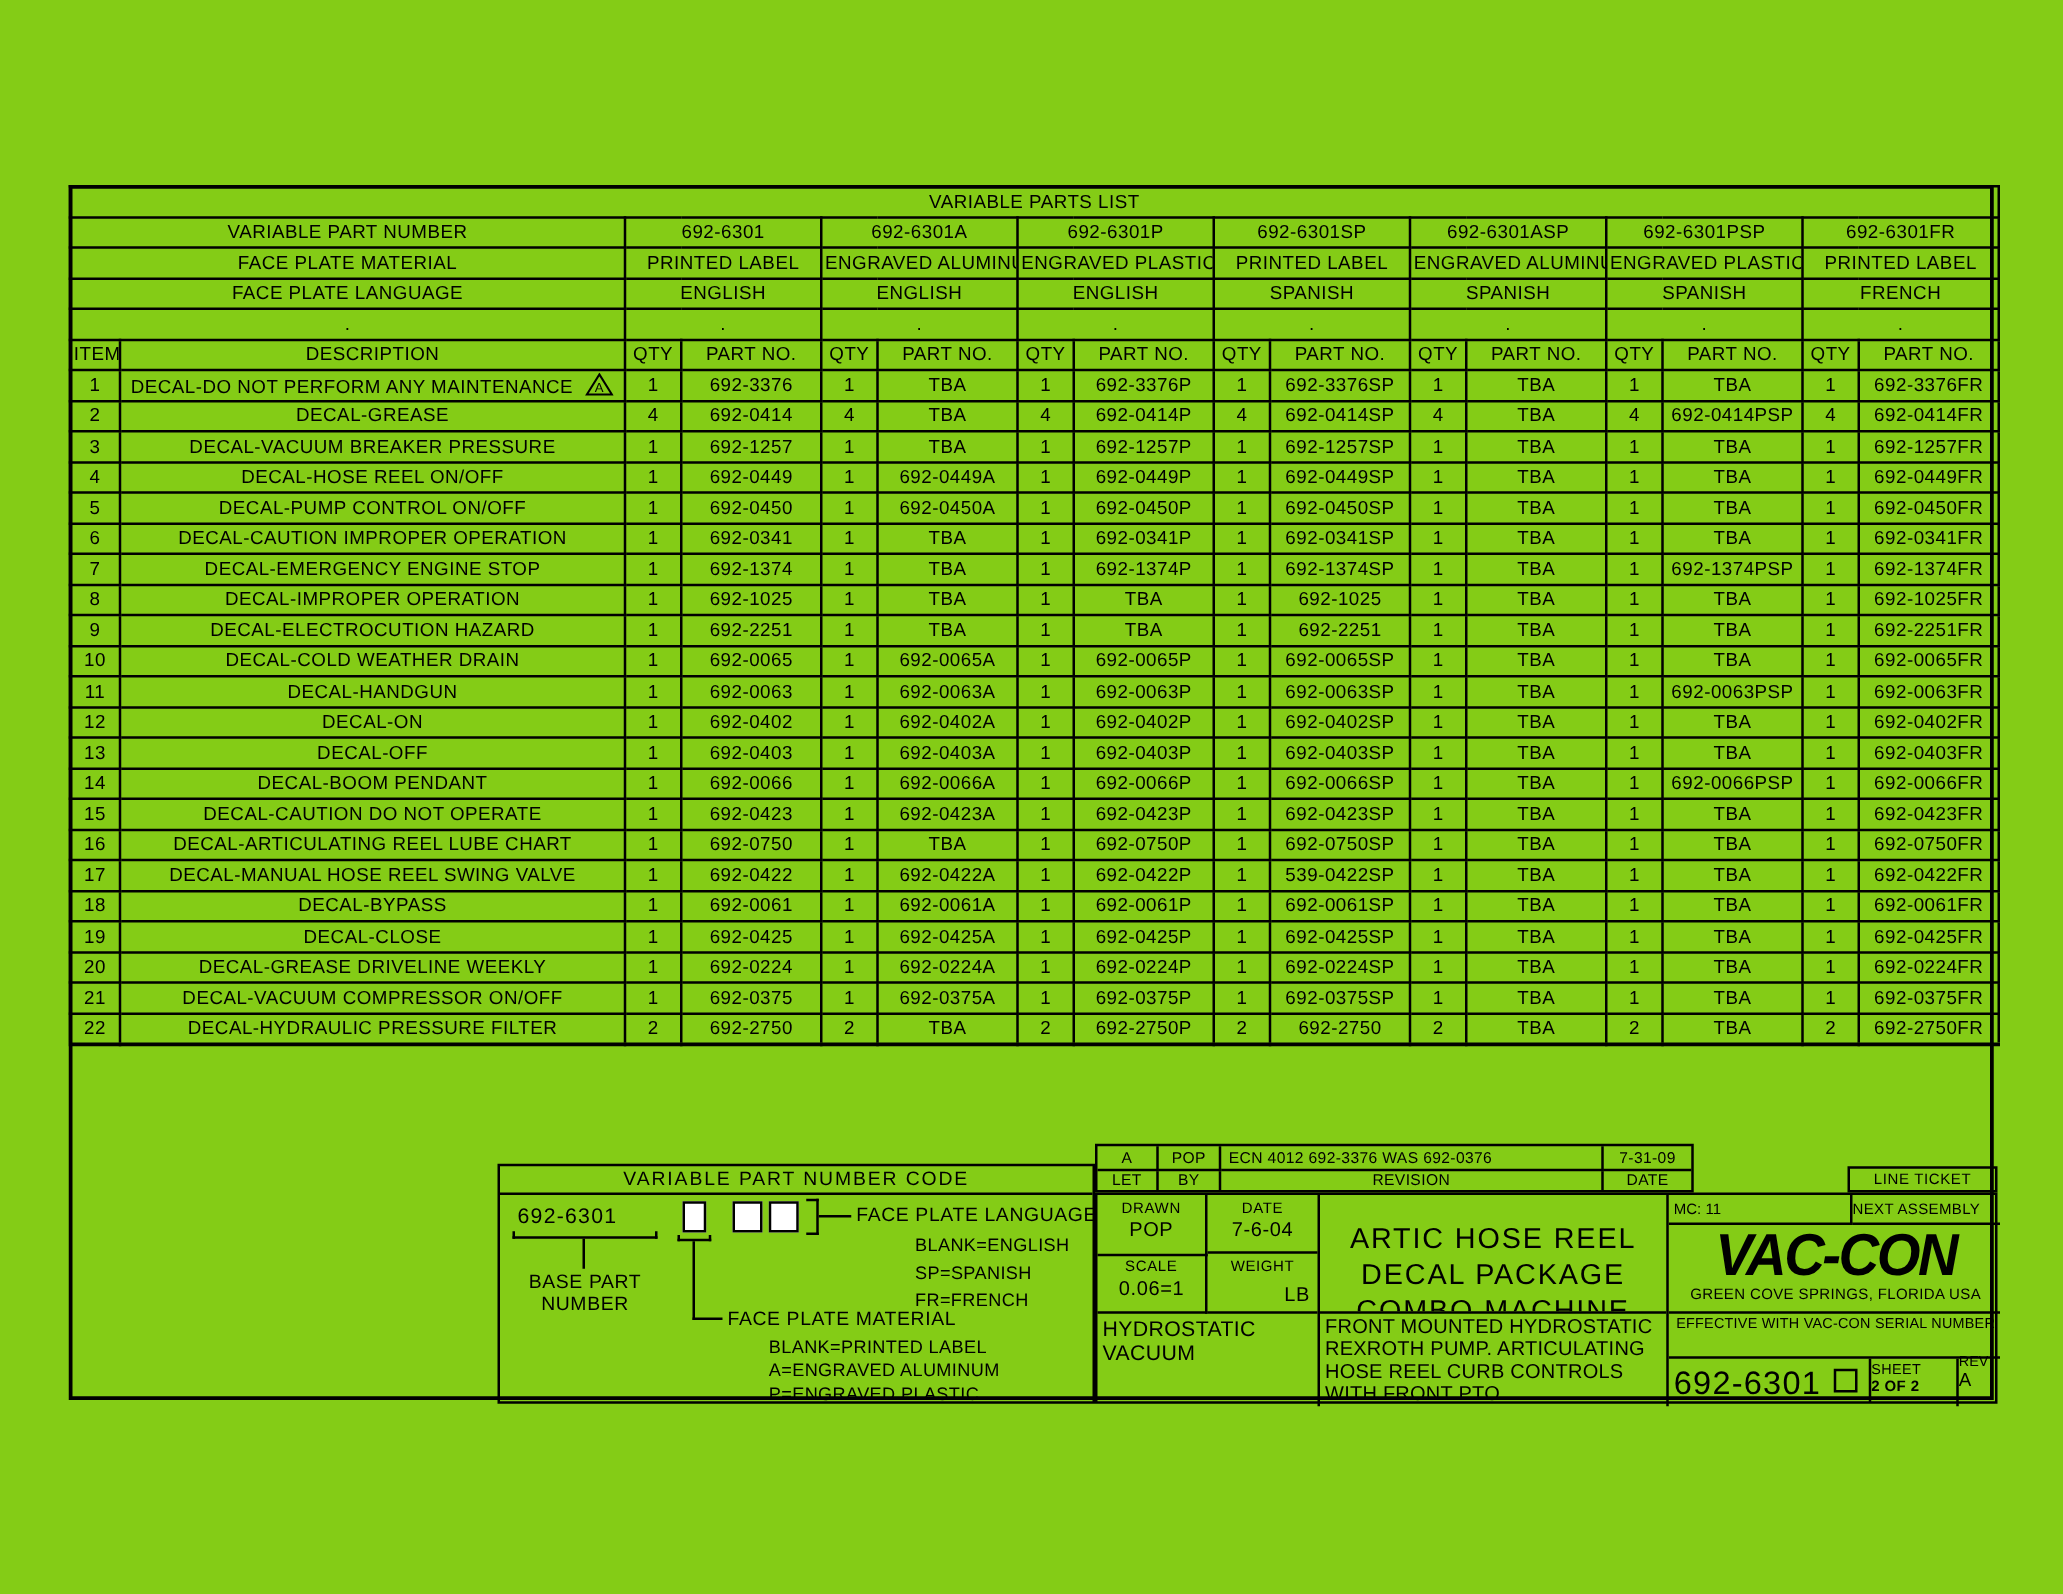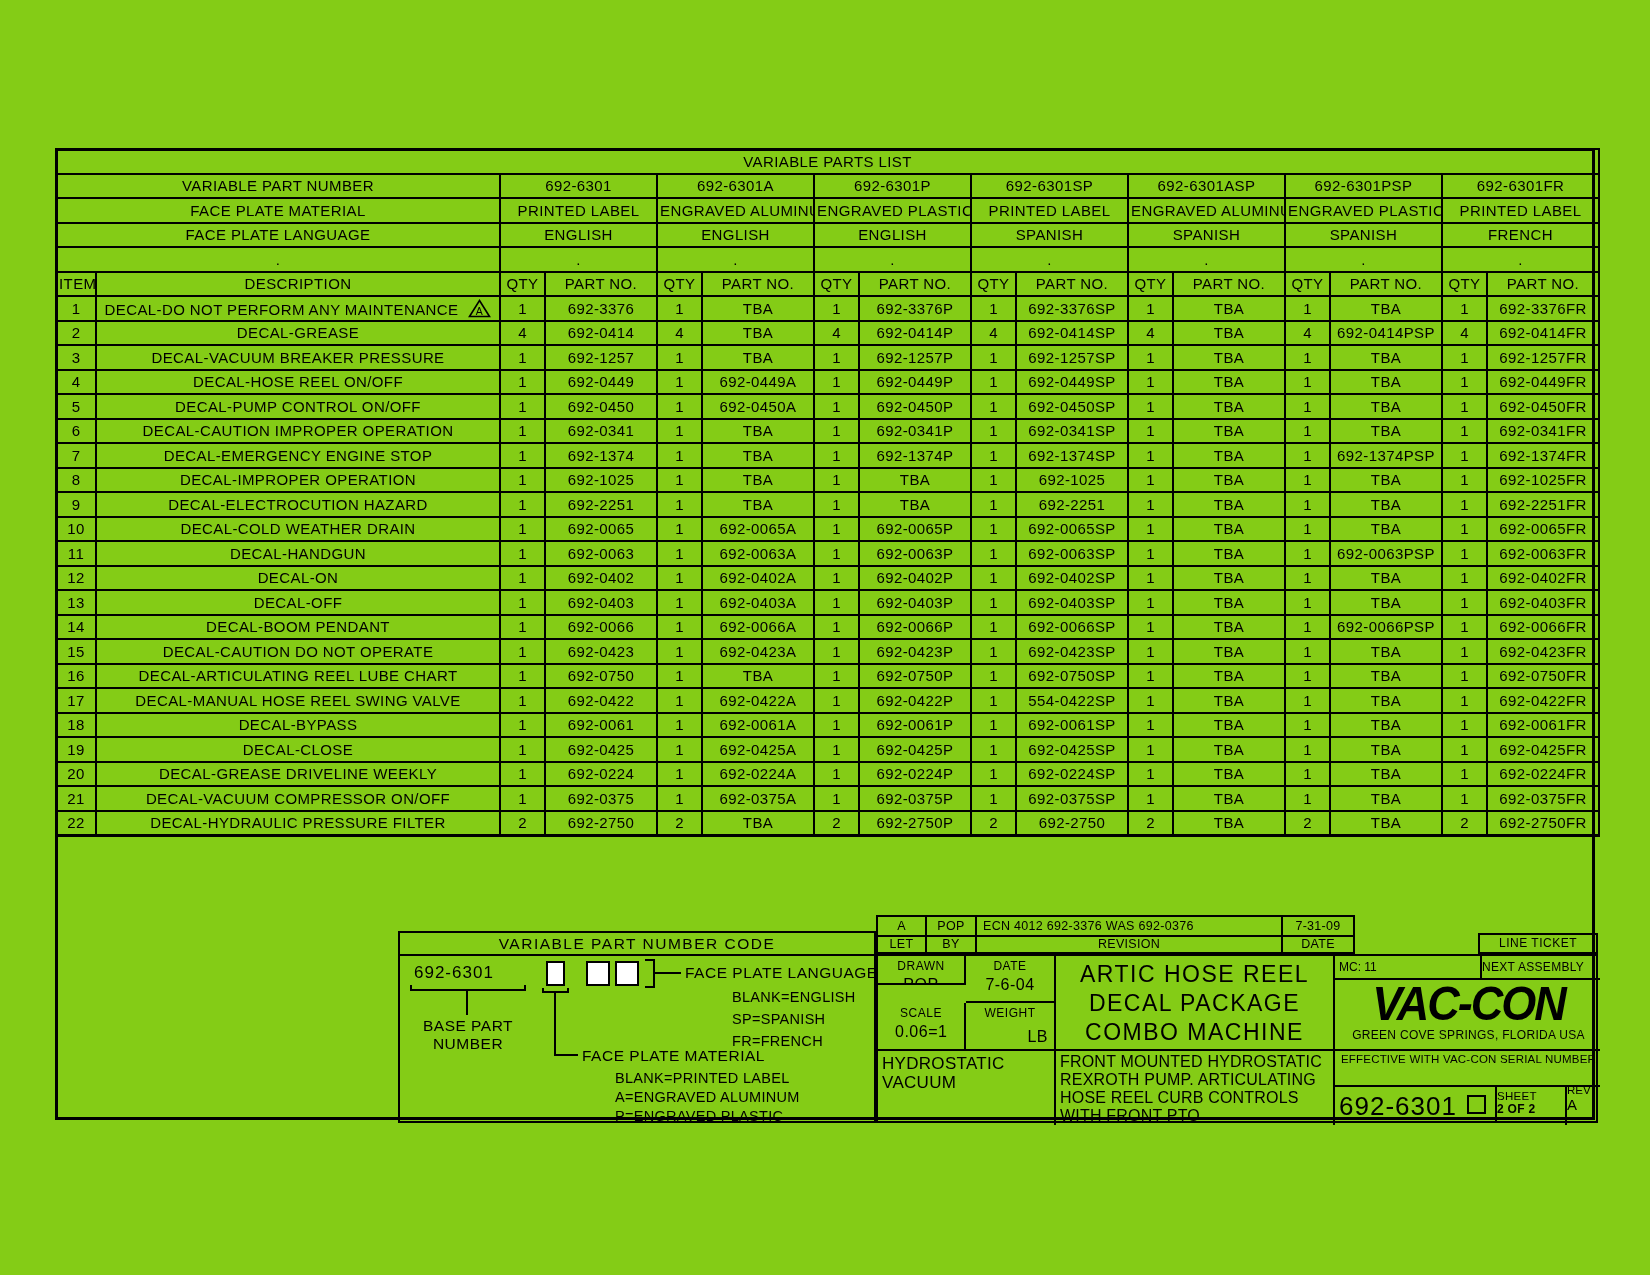--- a/index.html
+++ b/index.html
@@ -49,31 +49,31 @@
   .rs-c3.rs-r1 { text-align:left; padding-left:6px; }
   .rs-c4 { left:405px; width:70px; }
 
   
   .line-ticket { position:absolute; left:1420px; top:782px; width:120px; height:21px; border:2px solid #000;
                  text-align:center; font-size:12px; letter-spacing:.5px; line-height:17px; }
 
   
   .title-block { position:absolute; left:818px; top:803px; width:722px; height:169px; border:2.5px solid #000; }
   .tb { position:absolute; overflow:hidden; }
-  .drawn-cell  { left:0; top:0; width:88px; height:29px; border-right:2px solid #000; border-bottom:2px solid #000; }
+  .drawn-cell  { left:0; top:0; width:88px; height:49px; border-right:2px solid #000; border-bottom:2px solid #000; }
   .date-cell   { left:88px; top:0; width:88px; height:47px; border-bottom:2px solid #000; }
   .scale-cell  { left:0; top:47px; width:88px; height:48px; border-right:2px solid #000; border-bottom:2px solid #000; }
   .weight-cell { left:88px; top:47px; width:88px; height:48px; border-bottom:2px solid #000; }
   .hydro-cell  { left:0; top:95px; width:176px; height:74px; padding:3px 4px; font-size:17px; line-height:19px; letter-spacing:.3px; }
   .small-lbl { display:block; text-align:center; font-size:12px; letter-spacing:.5px; padding-top:3px; }
   .cell-val  { display:block; text-align:center; font-size:16px; letter-spacing:.5px; padding-top:3px; }
   .scale-val { text-align:left; padding-left:5px;margin-left:12px; }
   .lb-val    { text-align:right; padding-right:6px; padding-top:8px; }
   .mid-col   { left:176px; top:0; width:279px; height:169px; border-left:2px solid #000; }
-  .title-cell{ left:0; top:0; width:100%; height:95px; border-bottom:2px solid #000; text-align:center; padding-top:4px; }
+  .title-cell{ left:0; top:0; width:100%; height:95px; border-bottom:2px solid #000; text-align:center; padding-top:20px; }
   .title-cell div { font-size:23px; letter-spacing:1.5px; line-height:29px; }
   .desc-cell { left:0; top:95px; width:100%; height:74px; padding:2px 0 0 4px; }
   .desc-cell div { font-size:16px; line-height:18px; letter-spacing:.2px; white-space:nowrap; }
   .right-col { left:455px; top:0; width:267px; height:169px; border-left:2px solid #000; }
   .mc-cell   { left:0; top:0; width:147px; height:24px; border-right:2px solid #000; border-bottom:2px solid #000;
                font-size:12px; line-height:22px; padding-left:4px; }
   .na-cell   { left:147px; top:0; width:120px; height:24px; border-bottom:2px solid #000;
                font-size:12px; line-height:22px; letter-spacing:.3px; }
   .logo-cell { left:0; top:24px; width:267px; height:71px; border-bottom:2px solid #000; text-align:center; }
   .logo      { font-size:45px; font-weight:900; font-style:italic; letter-spacing:-2px; line-height:48px; transform:scaleY(1.05); }
@@ -471,21 +471,21 @@
           <tr>
             <td class="c-item">17</td>
             <td class="c-desc">DECAL-MANUAL HOSE REEL SWING VALVE</td>
             <td class="c-qty">1</td>
             <td class="c-part">692-0422</td>
             <td class="c-qty">1</td>
             <td class="c-part">692-0422A</td>
             <td class="c-qty">1</td>
             <td class="c-part">692-0422P</td>
             <td class="c-qty">1</td>
-            <td class="c-part">554-0422SP</td>
+            <td class="c-part">539-0422SP</td>
             <td class="c-qty">1</td>
             <td class="c-part">TBA</td>
             <td class="c-qty">1</td>
             <td class="c-part">TBA</td>
             <td class="c-qty">1</td>
             <td class="c-part">692-0422FR</td>
           </tr>
           <tr>
             <td class="c-item">18</td>
             <td class="c-desc">DECAL-BYPASS</td>

